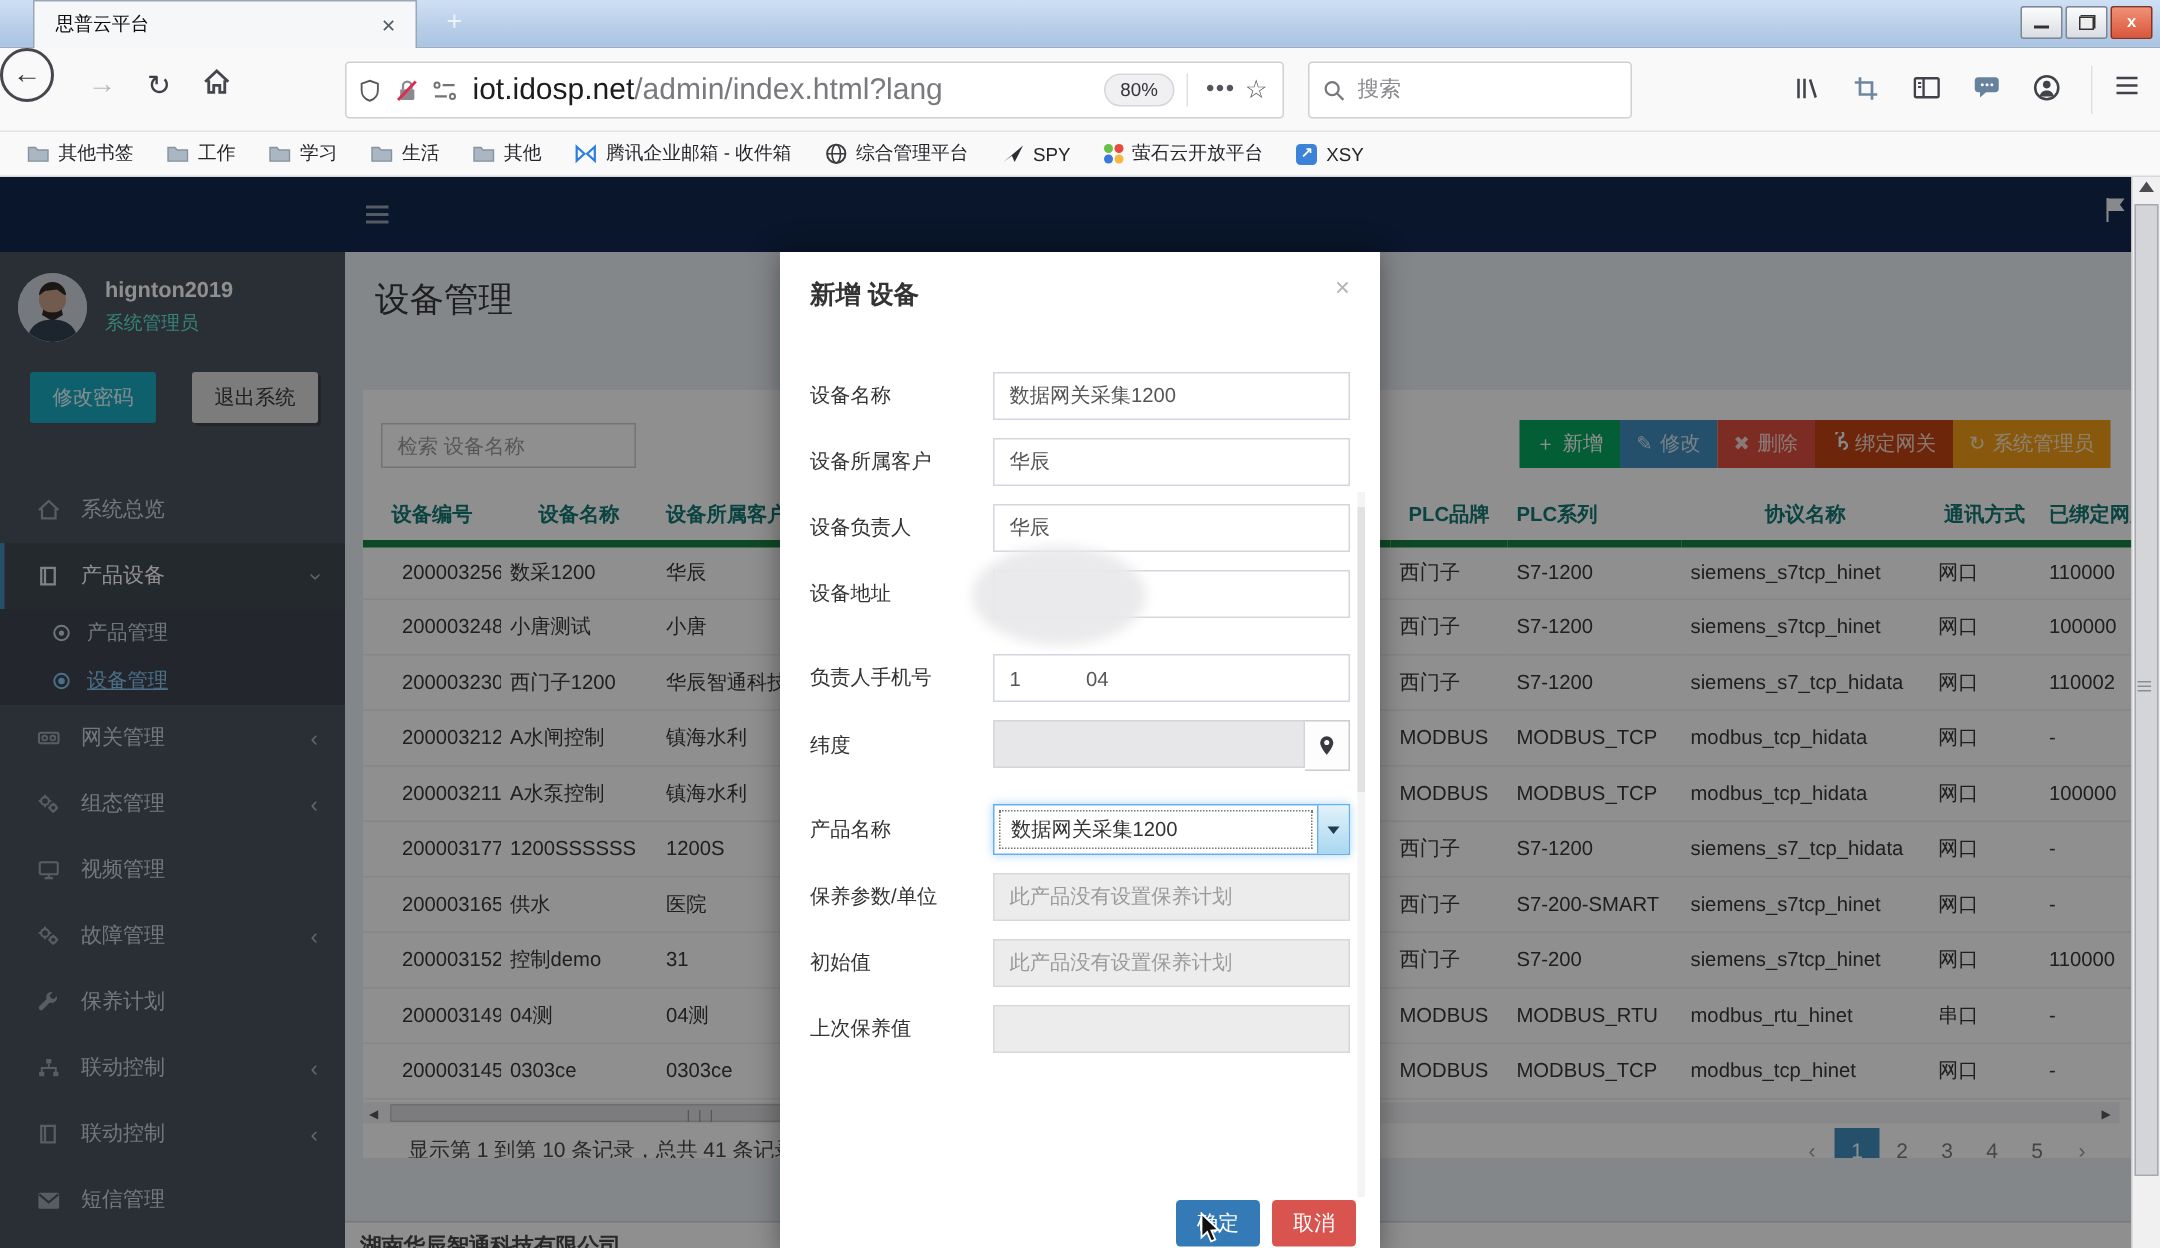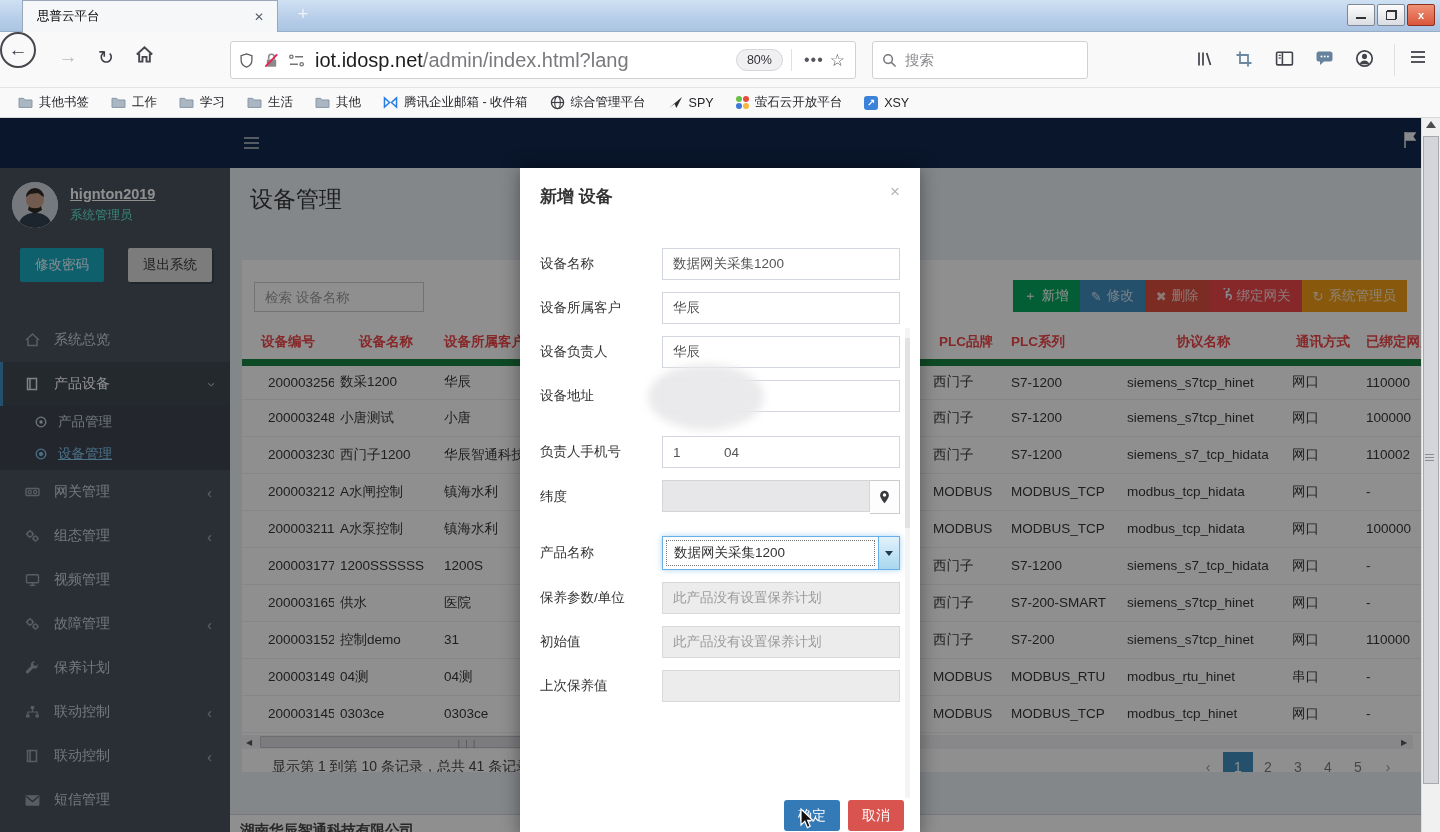--- a/index.html
+++ b/index.html
@@ -63,21 +63,21 @@
   
   .app { position:absolute; left:0; top:118px; width:1421px; height:714px; background:#ecf0f5; overflow:hidden; }
   .app-navbar { position:absolute; left:0; top:0; width:100%; height:50px; background:#0c2347; }
   .hamb { position:absolute; left:244px; top:19px; width:15px; }
   .hamb i { display:block; height:2px; background:#96a0ac; margin-bottom:3px; }
   .nav-flag { position:absolute; right:4px; top:13px; }
 
   .sidebar { position:absolute; left:0; top:50px; width:230px; height:664px; background:#47505a; }
   .user-panel { display:flex; align-items:center; gap:12px; padding:14px 10px 8px 12px; }
   .avatar { width:46px; height:46px; border-radius:50%; overflow:hidden; background:#d6dade; flex:none; }
-  .u-name { font-size:14.5px; font-weight:bold; color:#fff;text-decoration:underline; }
+  .u-name { font-size:14.5px; font-weight:bold; color:#fff; }
   .u-role { font-size:12.5px; color:#5eead4; margin-top:5px; }
   .side-btns { display:flex; gap:24px; padding:12px 0 0 20px; }
   .sbtn { width:84px; height:34px; font-size:13.5px; display:flex; align-items:center; justify-content:center; border-radius:2px; }
   .sbtn.teal { background:#17a9bf; color:#eafcff; }
   .sbtn.gray { background:#dcdcdc; color:#333; box-shadow:2px 2px 0 rgba(0,0,0,.2); }
   .menu { margin-top:36px; list-style:none; }
   .mi { height:44px; display:flex; align-items:center; padding-left:24px; color:#ccd5db; font-size:14px; position:relative; }
   .mi .ic { width:18px; margin-right:12px; display:flex; }
   .mi .arr { position:absolute; right:18px; color:#aab4bb; font-size:15px; }
   .arr.down { transform:rotate(-90deg); }
@@ -93,22 +93,22 @@
   .box { position:absolute; left:12px; top:92px; right:0; height:512px; background:#fff; overflow:hidden; }
   .dev-search { position:absolute; left:12px; top:22px; width:170px; height:30px; border:1px solid #ccc;
     padding:0 10px; font-size:13.5px; color:#555; }
   .dev-search::placeholder { color:#9a9a9a; }
   .btn-group { position:absolute; right:14px; top:20px; display:flex; }
   .abtn { height:32px; display:flex; align-items:center; padding:0 11px; color:#fff; font-size:13.5px; gap:5px; }
   .abtn .bic { font-size:13px; }
   .abtn.muted { color:rgba(255,255,255,.78); }
 
   table.devices { position:absolute; left:0; top:66px; border-collapse:collapse; table-layout:fixed; width:1240px; }
-  .devices th { height:36px; font-size:13.5px; color:#ef4444; font-weight:bold; text-align:center;
-    border-bottom:7px solid #15803d; white-space:nowrap; overflow:hidden; }
+  .devices th { height:36px; font-size:13.5px; color:#0f766e; font-weight:bold; text-align:center;
+    border-bottom:5px solid #15803d; white-space:nowrap; overflow:hidden; }
   .devices th.tl, .devices td { text-align:left; }
   .devices td { height:37px; font-size:13.5px; color:#333; border-bottom:1px solid #eceef1;
     white-space:nowrap; overflow:hidden; padding-left:6px; }
   .devices td.c1 { padding-left:26px; }
 
   .hscroll { position:absolute; left:0; top:475px; width:1171px; height:14px; background:#f3f3f4;
     display:flex; align-items:center; }
   .hs-arrow { width:14px; text-align:center; font-size:8px; color:#555; }
   .hs-thumb { position:absolute; left:18px; width:414px; height:12px; top:1px; background:#dcdcde;
     border:1px solid #c2c2c6; border-radius:1px; }
@@ -503,21 +503,21 @@
               <span>新增</span>
             </div>
           <div class="abtn muted" style="background:#3c8dbc">
               <span class="bic">✎</span>
               <span>修改</span>
             </div>
           <div class="abtn muted" style="background:#dd4b39">
               <span class="bic">✖</span>
               <span>删除</span>
             </div>
-          <div class="abtn muted" style="background:#ef4444">
+          <div class="abtn muted" style="background:#c2410c">
               <span class="bic"><svg width="11" height="13" viewBox="0 0 11 13">
                   <path d="M5.5 4 a2.4 2.4 0 1 0 -2.4 -2.4 M5.5 9 a2.4 2.4 0 1 1 2.4 2.4 M5.5 3 V10" fill="none" stroke="#eaf8fd" stroke-width="1.5"></path>
                 </svg></span>
               <span>绑定网关</span>
             </div>
           <div class="abtn muted" style="background:#f39c12">
               <span class="bic">↻</span>
               <span>系统管理员</span>
             </div>
         </div>

